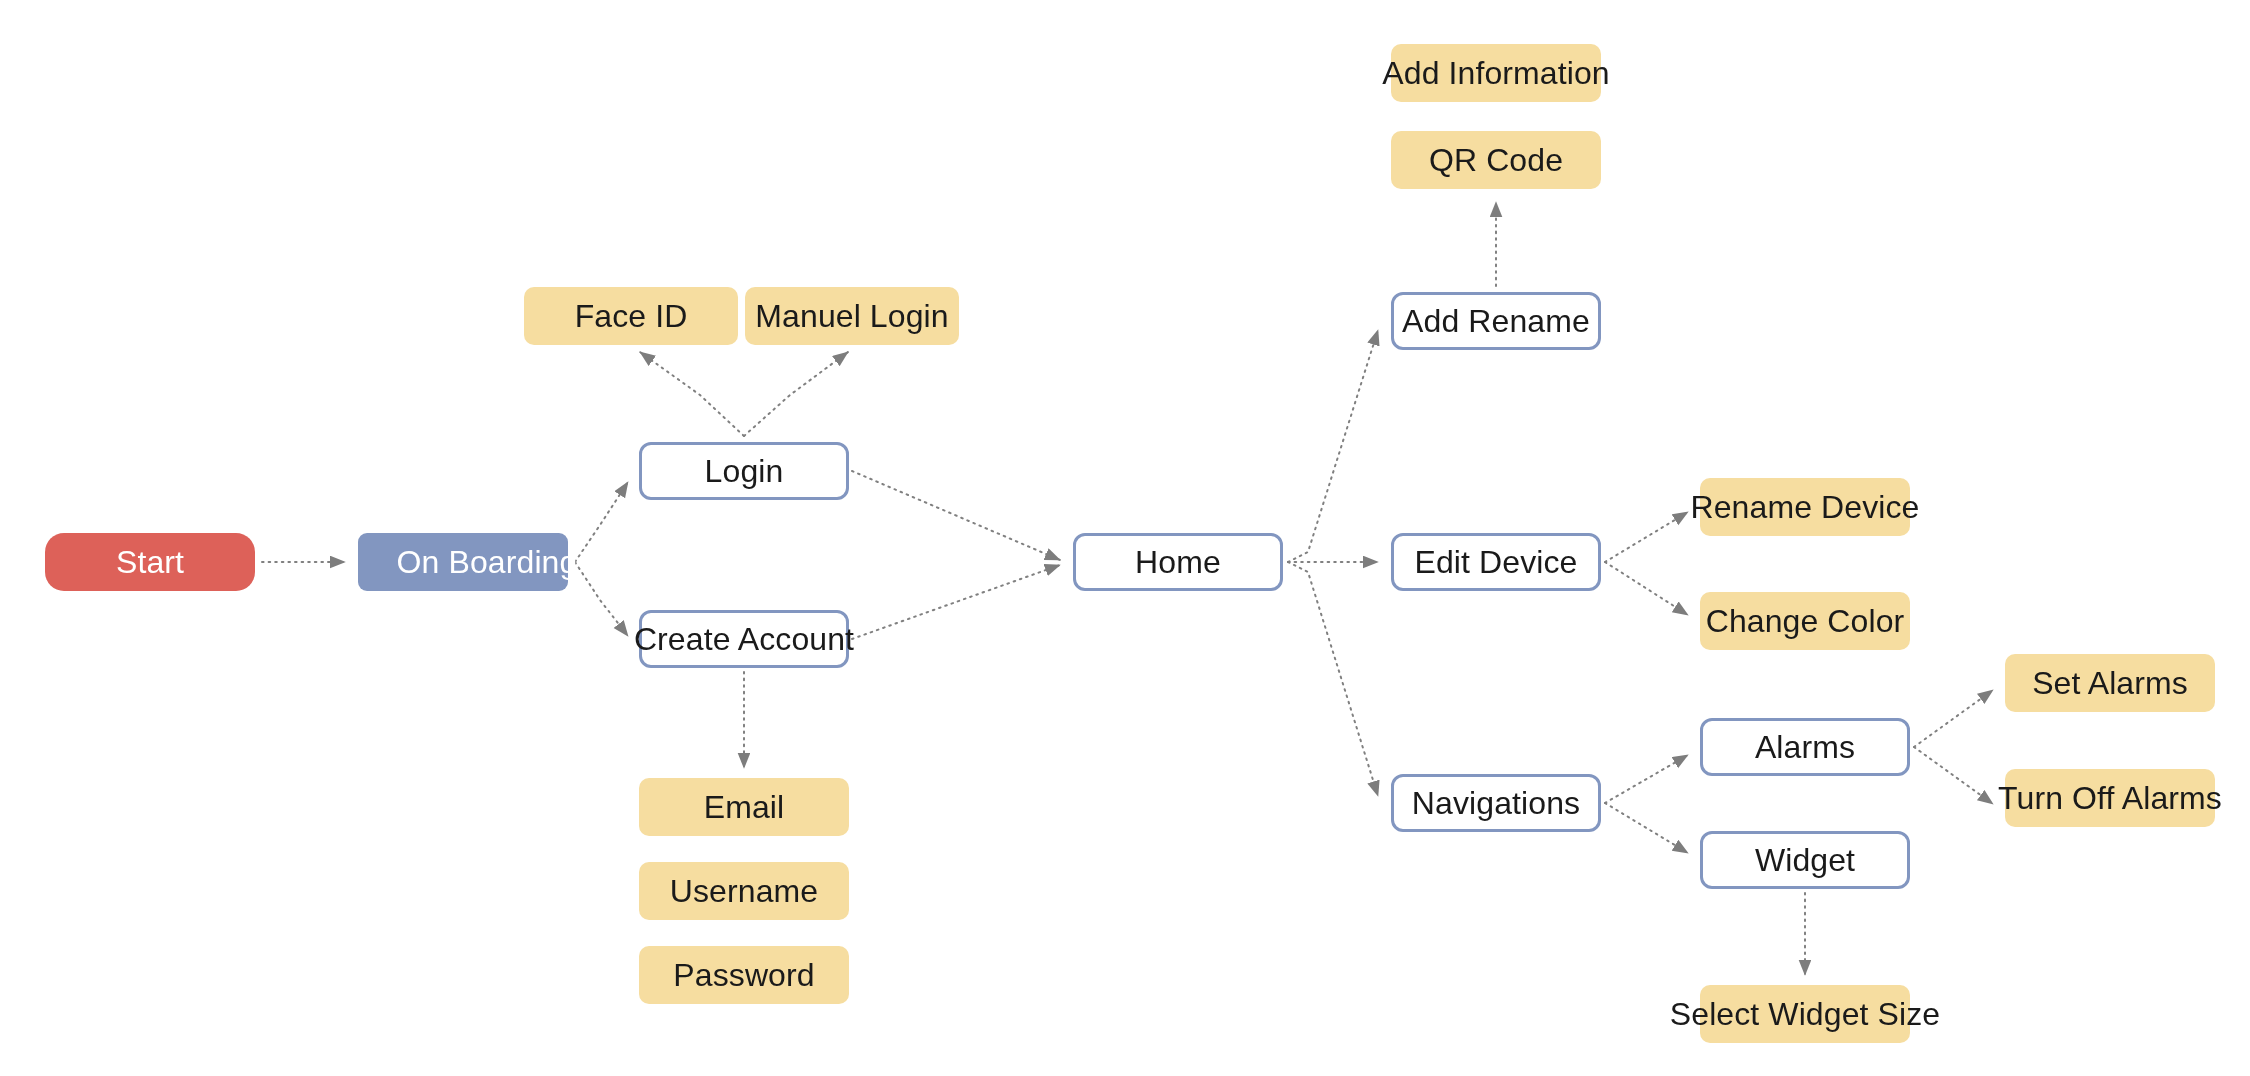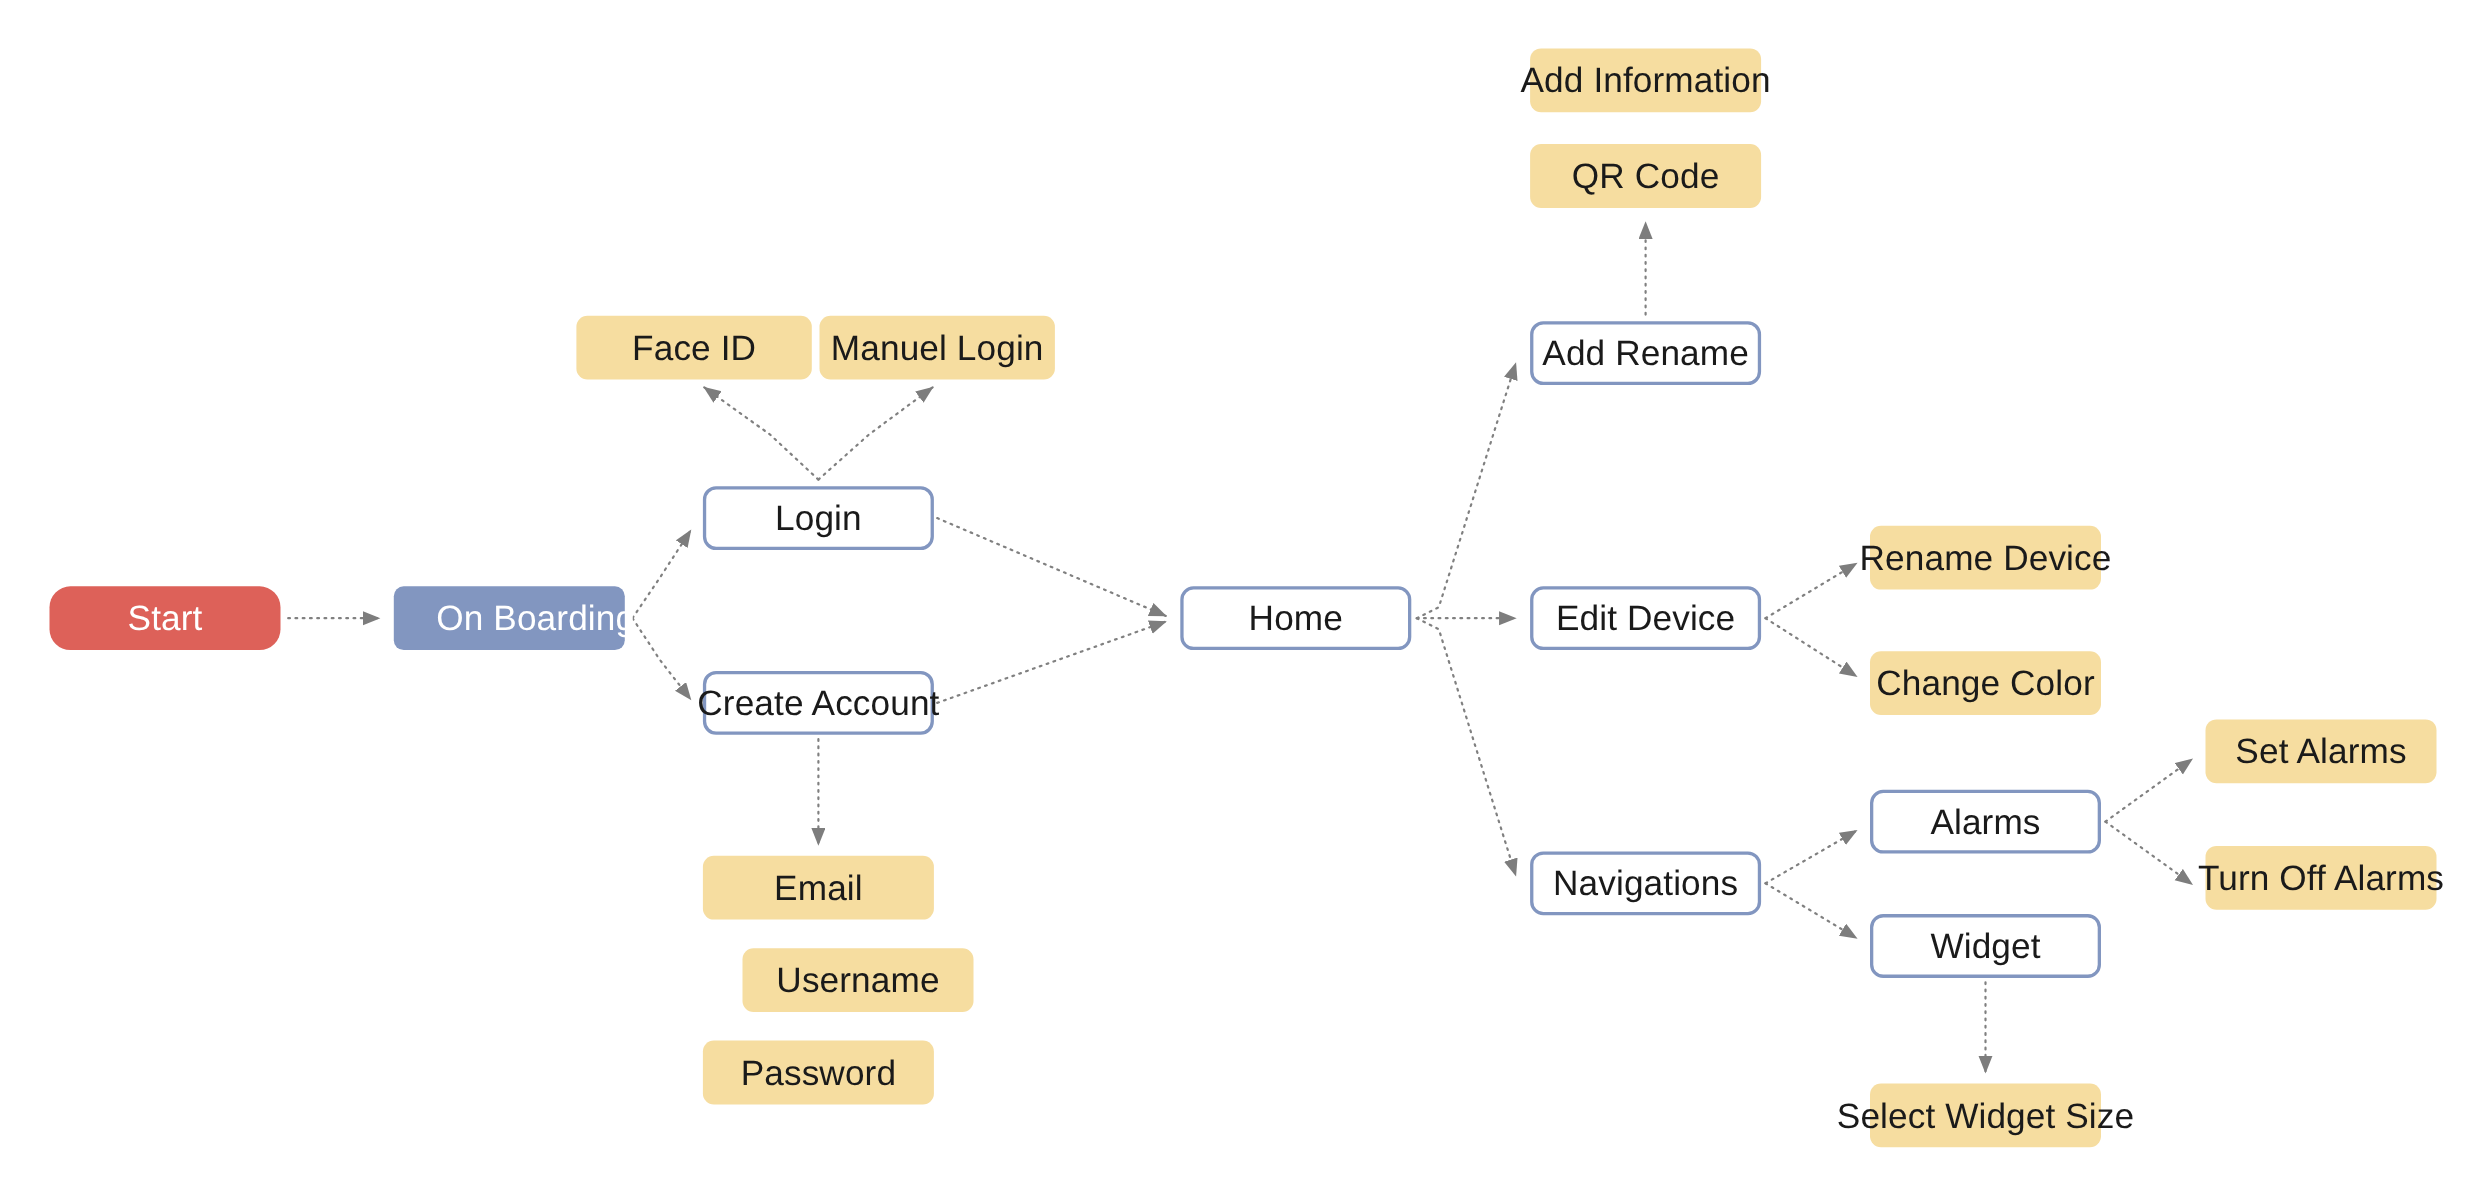--- a/index.html
+++ b/index.html
@@ -120,21 +120,21 @@
       </div>
       <div class="node leaf" style="left: 524px; top: 287px; width: 214px; height: 58px;">
         <span class="node-label">Face ID</span>
       </div>
       <div class="node leaf" style="left: 745px; top: 287px; width: 214px; height: 58px;">
         <span class="node-label">Manuel Login</span>
       </div>
       <div class="node leaf" style="left: 639px; top: 778px; width: 210px; height: 58px;">
         <span class="node-label">Email</span>
       </div>
-      <div class="node leaf" style="left: 639px; top: 862px; width: 210px; height: 58px; margin-left: 36px;">
+      <div class="node leaf" style="left: 639px; top: 862px; width: 210px; height: 58px;">
         <span class="node-label">Username</span>
       </div>
       <div class="node leaf" style="left: 639px; top: 946px; width: 210px; height: 58px;">
         <span class="node-label">Password</span>
       </div>
       <div class="node outlined" style="left: 1073px; top: 533px; width: 210px; height: 58px;">
         <span class="node-label">Home</span>
       </div>
       <div class="node outlined" style="left: 1391px; top: 292px; width: 210px; height: 58px;">
         <span class="node-label">Add Rename</span>

